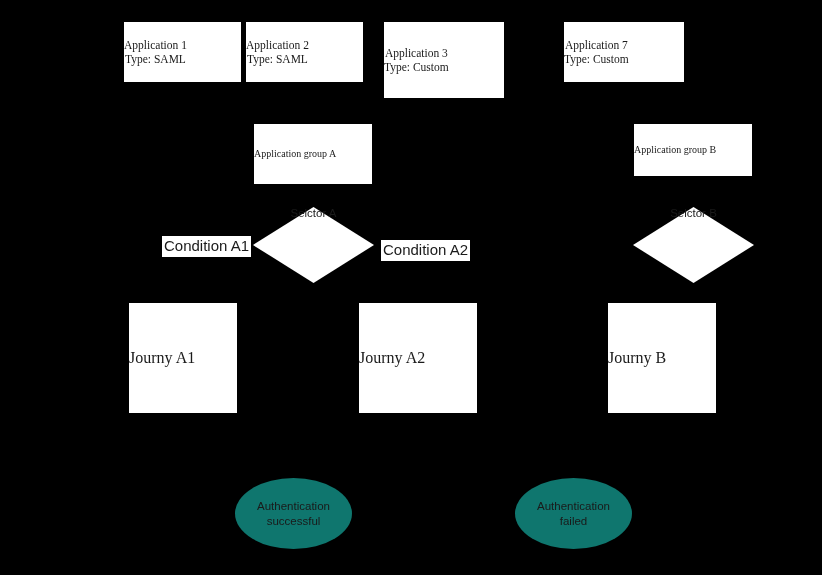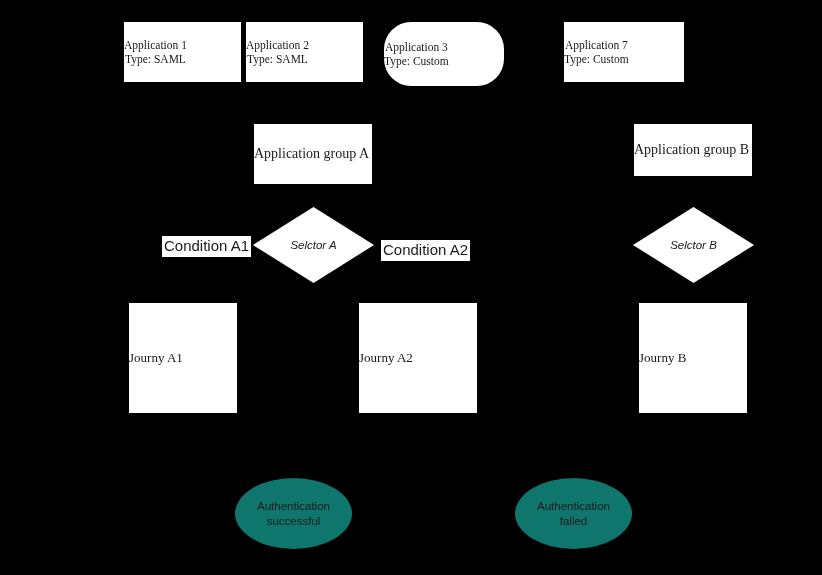--- a/index.html
+++ b/index.html
@@ -36,30 +36,29 @@
     line-height: 1.22;
     box-sizing: border-box;
     font-family: Liberation Serif, serif;
   }
 
   
   .rect {
     font-size: 11.5px;
   }
   .app-box   { font-size: 11.5px; }
-  .group-box { font-size: 14px; }
-  .journey-box { font-size: 13px; }
+  .group-box { font-size: 10px; }
+  .journey-box { font-size: 16px; }
 
   
   .diamond {
     position: absolute;
     display: flex;
-    align-items: center;
+    align-items: flex-start;
     justify-content: center;
-    font-style: italic;
   }
   .diamond .diamond-shape {
     position: absolute;
     left: 0; top: 0;
     width: 100%;
     height: 100%;
     background: #ffffff;
     clip-path: polygon(50% 0%, 100% 50%, 50% 100%, 0% 50%);
   }
   .diamond .diamond-label {
@@ -111,21 +110,21 @@
     </div>
   </div>
 
   <div class="node rect app-box two-line" style="left:246px; top:22px; width:117px; height:60px;">
     <div>
       <span>Application 2</span>
       <span>Type: SAML</span>
     </div>
   </div>
 
-  <div class="node rect app-box two-line" style="left:384px; top:22px; width:120px; height:64px;border-radius:27px;">
+  <div class="node rect app-box two-line" style="left:384px; top:22px; width:120px; height:76px;">
     <div>
       <span>Application 3</span>
       <span>Type: Custom</span>
     </div>
   </div>
 
   <div class="node rect app-box two-line" style="left:564px; top:22px; width:120px; height:60px;">
     <div>
       <span>Application 7</span>
       <span>Type: Custom</span>
@@ -160,21 +159,21 @@
   </div>
 
   <div class="node rect journey-box" style="left:129px; top:303px; width:108px; height:110px;">
     <span>Journy A1</span>
   </div>
 
   <div class="node rect journey-box" style="left:359px; top:303px; width:118px; height:110px;">
     <span>Journy A2</span>
   </div>
 
-  <div class="node rect journey-box" style="left:639px; top:303px; width:108px; height:110px;">
+  <div class="node rect journey-box" style="left:608px; top:303px; width:108px; height:110px;">
     <span>Journy B</span>
   </div>
 
   <div class="ellipse two-line" style="left:235px; top:478px; width:117px; height:71px;">
     <div>
       <span>Authentication</span>
       <span>successful</span>
     </div>
   </div>
 

